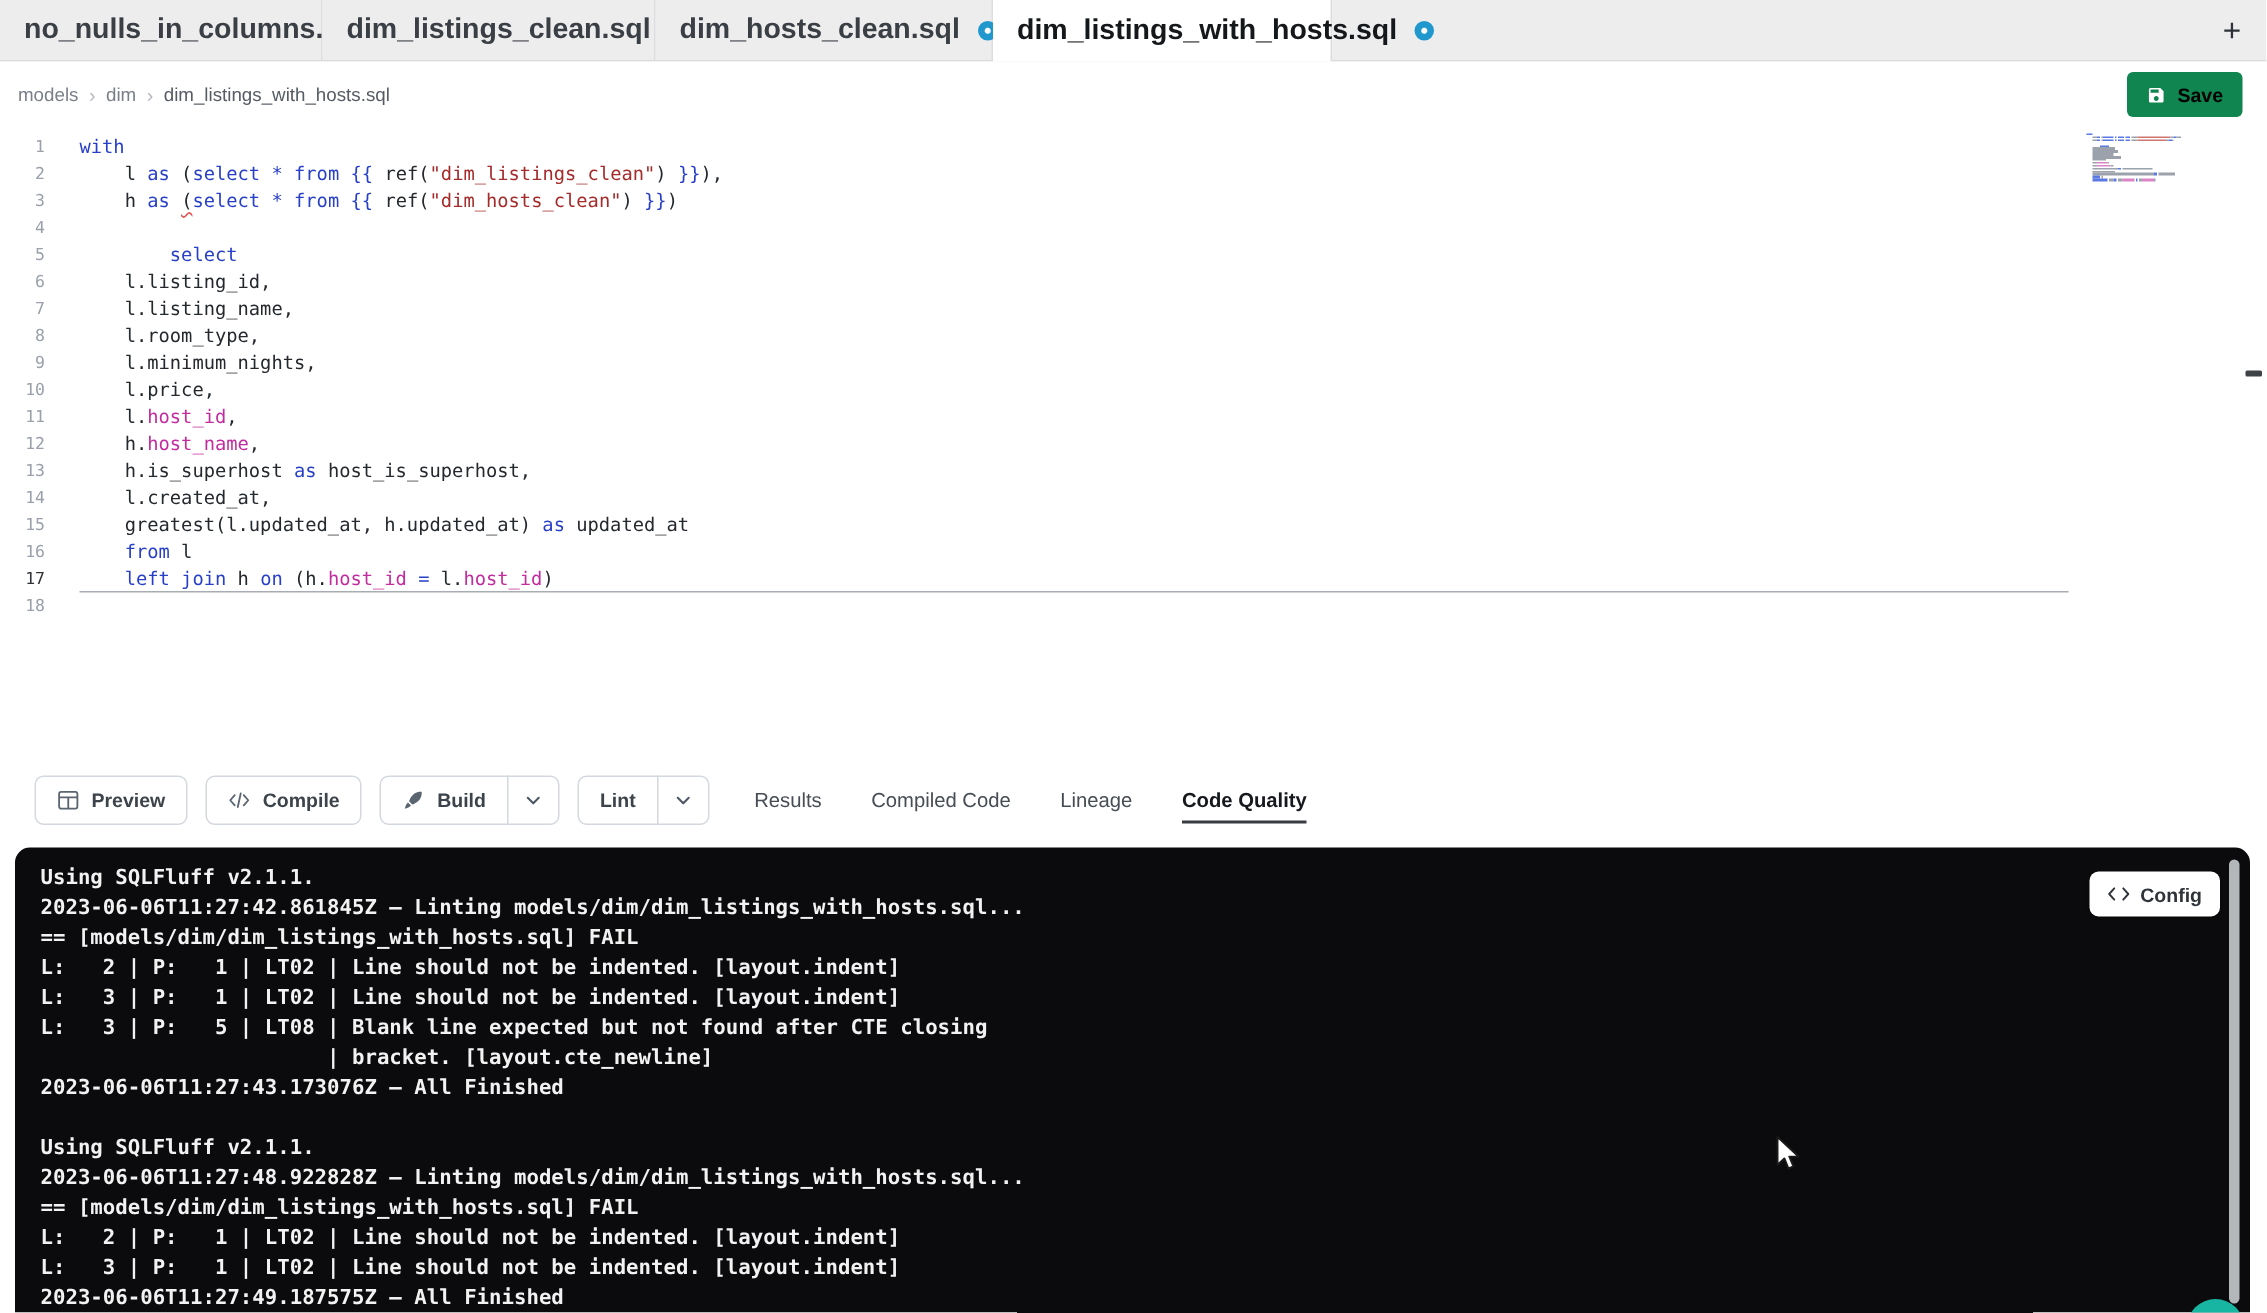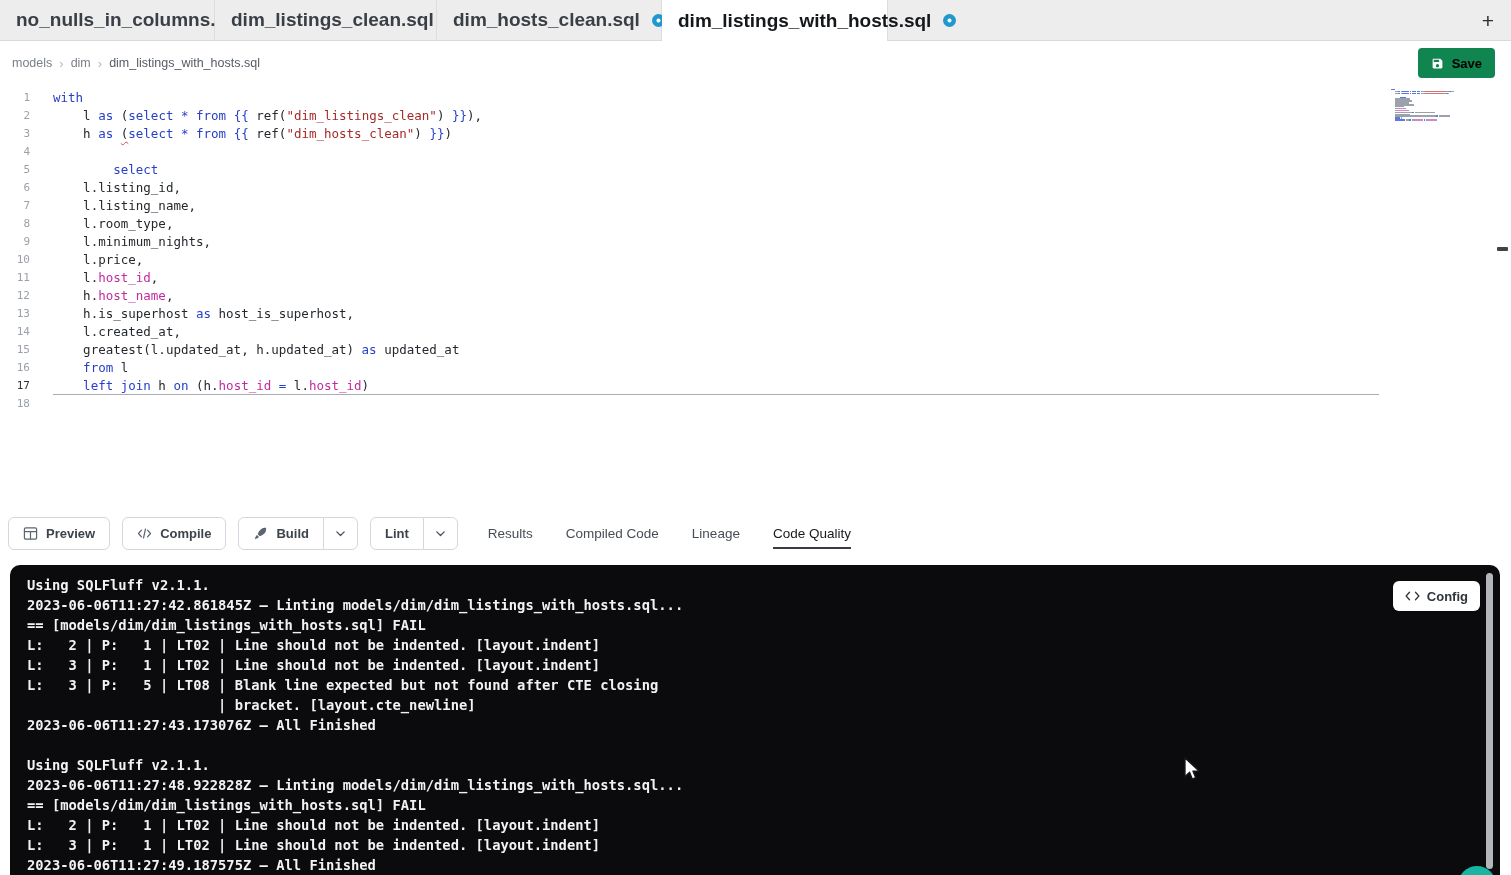--- a/index.html
+++ b/index.html
@@ -56,33 +56,33 @@
            text-underline-offset:3px; }
 
   .minimap { position:absolute; top:4px; right:48px; width:72px; }
   .mm-row { display:flex; height:1.4px; margin-bottom:0.5px; }
   .mm-seg { display:inline-block; height:100%; flex:none; }
   .editor-mark { position:absolute; right:3px; top:162px; width:11px; height:4px;
                  background:#3f4347; border-radius:1px; }
 
   
   .toolbar { position:absolute; top:505px; left:0; right:0; height:56px; background:#fff;
-             display:flex; align-items:center; padding-left:8px; }
+             display:flex; align-items:center; padding-left:23px; }
   .btn { display:flex; align-items:center; gap:8px; height:33px; padding:0 14px;
          border:1px solid #d3d8de; border-radius:6px; background:#fff; font-size:13px;
          font-weight:600; color:#3c434b; cursor:pointer; font-family:inherit; }
   .btn + .btn, .btn-group { margin-left:12px; }
   .btn-group { display:flex; }
   .btn-group .btn.main { border-radius:6px 0 0 6px; margin-left:0; }
   .btn-group .btn.caret { border-radius:0 6px 6px 0; margin-left:-1px; padding:0 10px; }
   .icon { display:flex; align-items:center; }
 
   .rtabs { display:flex; gap:33px; margin-left:30px; align-items:center; height:100%; }
   .rtab { font-size:13.5px; color:#474d55; cursor:pointer; position:relative; padding:8px 0; }
-  .rtab.active { color:#15181c; font-weight:400; }
+  .rtab.active { color:#15181c; font-weight:700; }
   .rtab.active::after { content:""; position:absolute; left:0; right:0; bottom:0; height:2px;
                         background:#383d44; }
 
   
   .terminal { position:absolute; top:565px; left:10px; width:1490px; height:310px;
               background:var(--termbg,#0b0b0d); border-radius:10px 10px 0 0;
               font-family:"DejaVu Sans Mono", monospace; color:#f2f2f2; }
   .term-body { position:absolute; top:10px; left:17px; right:24px; font-size:13.8px;
                line-height:20px; font-weight:600; white-space:pre; }
   .term-line { height:20px; }

